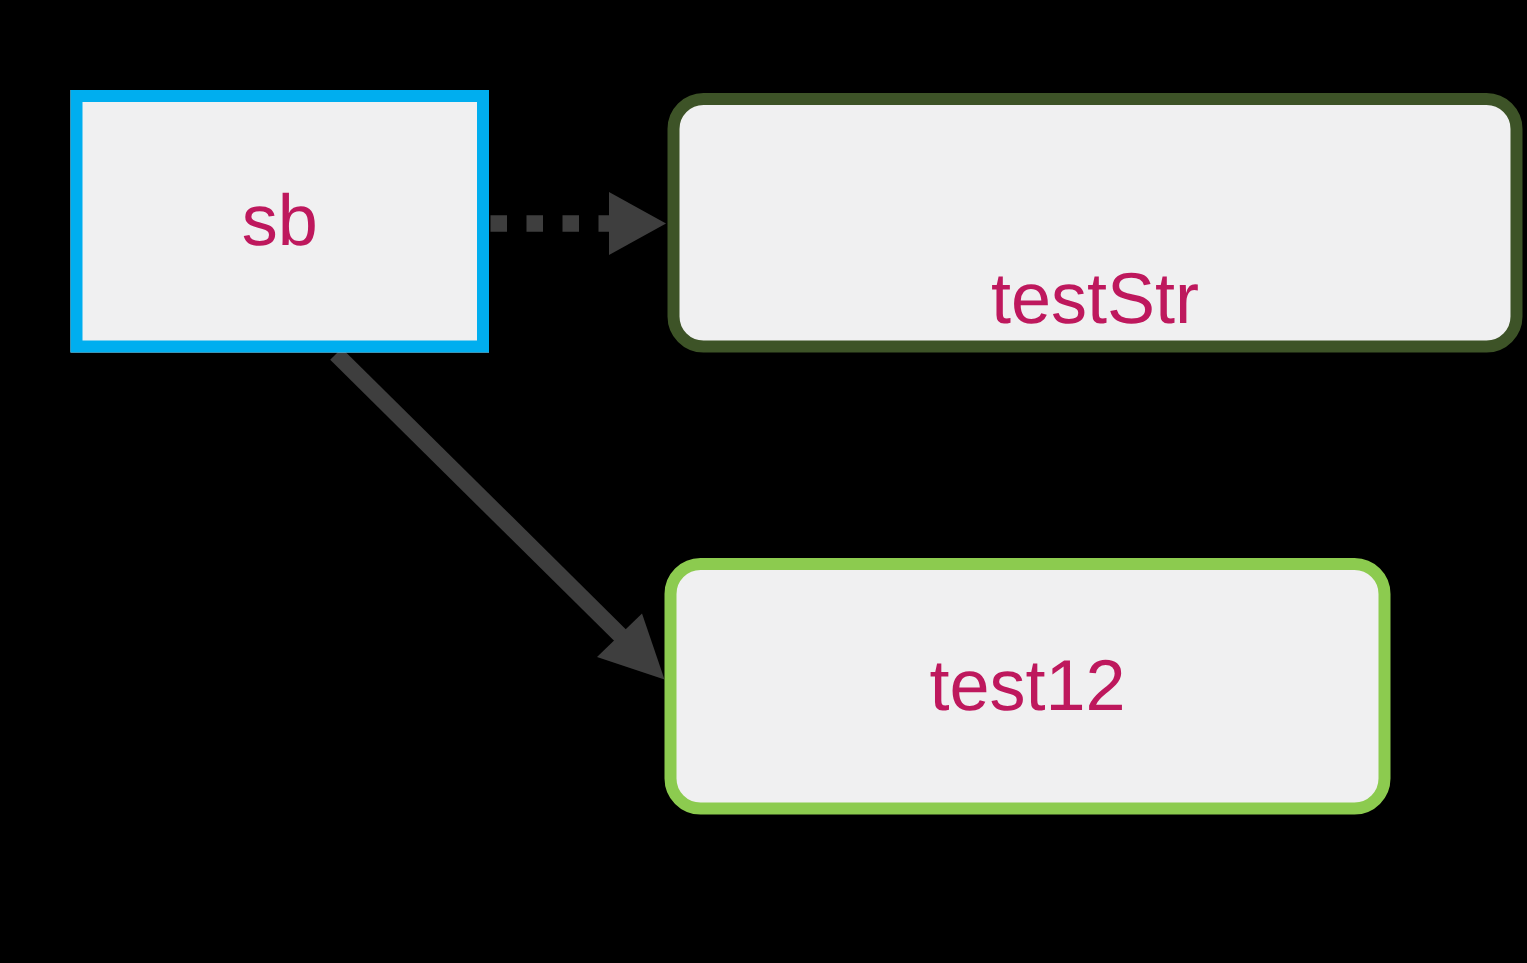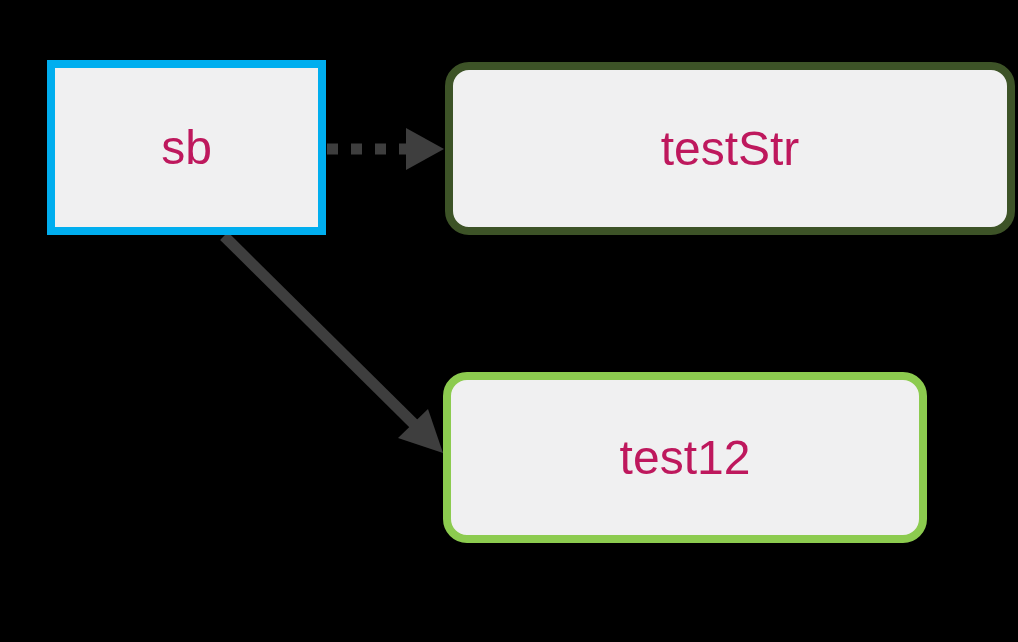--- a/index.html
+++ b/index.html
@@ -75,21 +75,21 @@
     <g>
       <line x1="224" y1="236" x2="418" y2="428" stroke-width="11" fill="none" stroke="#3E3E3E"></line>
       <polygon points="443,453 398,438 428,409" fill="#3E3E3E"></polygon>
     </g>
   </svg>
 
   <div class="node node-sb" style="border-color: rgb(0, 174, 239); background-color: rgb(240, 240, 241);">
     <span class="node-label">sb</span>
   </div>
 
-  <div class="node node-teststr" style="border-color: rgb(61, 83, 39); background-color: rgb(240, 240, 241);">
+  <div class="node node-teststr" style="border-color: rgb(61, 83, 39); background-color: rgb(240, 240, 241); align-items: flex-end;">
     <span class="node-label">testStr</span>
   </div>
 
   <div class="node node-test12" style="border-color: rgb(140, 203, 79); background-color: rgb(240, 240, 241);">
     <span class="node-label">test12</span>
   </div>
 
 </div>
 
 </body></html>

